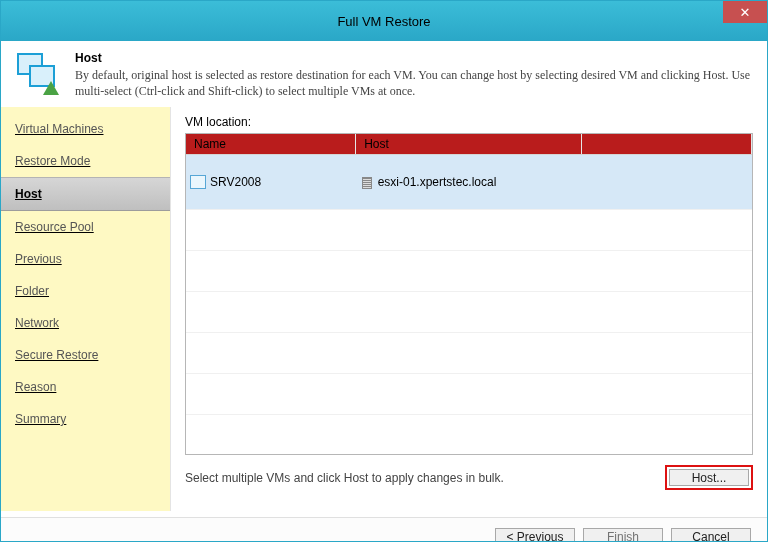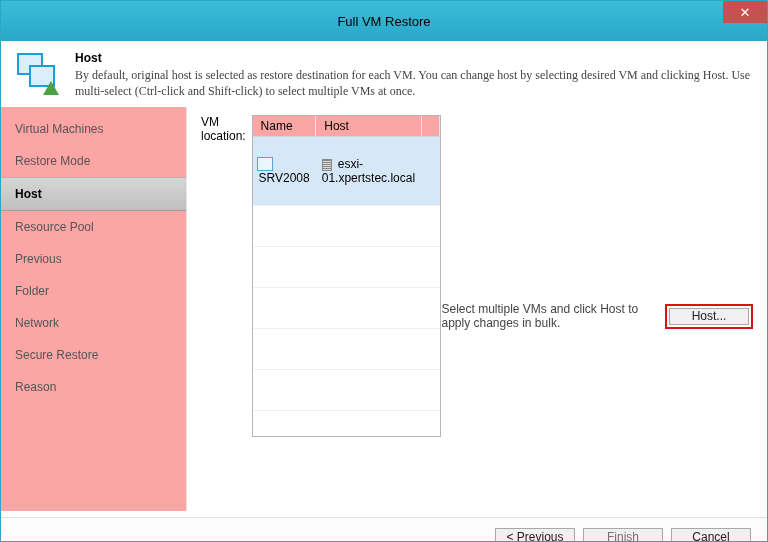--- a/index.html
+++ b/index.html
@@ -73,63 +73,64 @@
     font-size: 12px;
     color: #444;
     line-height: 1.35;
     font-family: Liberation Serif, serif;
   }
   .body {
     display: flex;
     height: 404px;
   }
   .sidebar {
-    width: 186px;
-    background: #fca5a5;
+    width: 170px;
+    background: #fef9c3;
     border-right: 1px solid #e4e4e4;
     padding-top: 6px;
+    text-decoration: underline;
   }
   .side-item {
     padding: 9px 14px;
     color: #555;
     cursor: pointer;
     font-size: 12px;
   }
   .side-item.active {
     background: linear-gradient(#d6d6d6, #bfbfbf);
     color: #000;
     font-weight: 600;
     border-top: 1px solid #b4b4b4;
     border-bottom: 1px solid #9c9c9c;
   }
   .main {
     flex: 1;
     padding: 8px 14px 4px 14px;
     display: flex;
-    flex-direction: row;
+    flex-direction: column;
   }
   .main-label {
     margin-bottom: 4px;
   }
   .table-wrap {
     border: 1px solid #b6b6b6;
     height: 322px;
     background: #fff;
     overflow: hidden;
   }
   table {
     width: 100%;
     border-collapse: collapse;
     font-size: 12px;
   }
   thead th {
     text-align: left;
     font-weight: 400;
     padding: 3px 8px;
-    background: #fca5a5;
+    background: #b91c1c;
     border-bottom: 1px solid #d4d4d4;
     border-right: 1px solid #e6e6e6;
   }
   tbody tr.selected td {
     background: #d6e8f7;
   }
   tbody td {
     padding: 20px 6px;
     border-bottom: 1px solid #f0f0f0;
     height: 18px;
@@ -226,20 +227,21 @@
   <div class="sidebar" id="sidebar">
       <div class="side-item">Virtual Machines</div>
       <div class="side-item">Restore Mode</div>
       <div class="side-item active">Host</div>
       <div class="side-item">Resource Pool</div>
       <div class="side-item">Previous</div>
       <div class="side-item">Folder</div>
       <div class="side-item">Network</div>
       <div class="side-item">Secure Restore</div>
       <div class="side-item">Reason</div>
+      <div class="side-item">Summary</div>
     </div>
 
   <div class="main">
     <div class="main-label">VM location:</div>
     <div class="table-wrap">
       <table>
         <thead>
           <tr>
             <th style="width:30%">Name</th>
             <th style="width:40%">Host</th>

